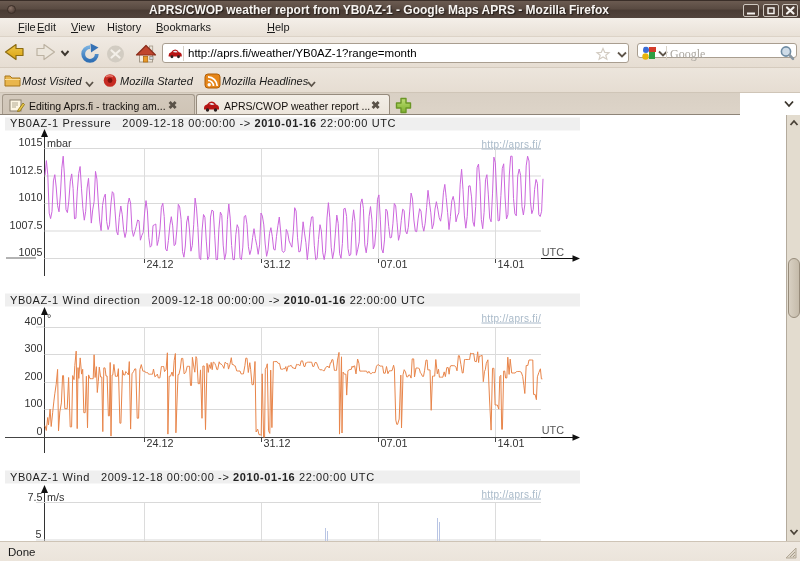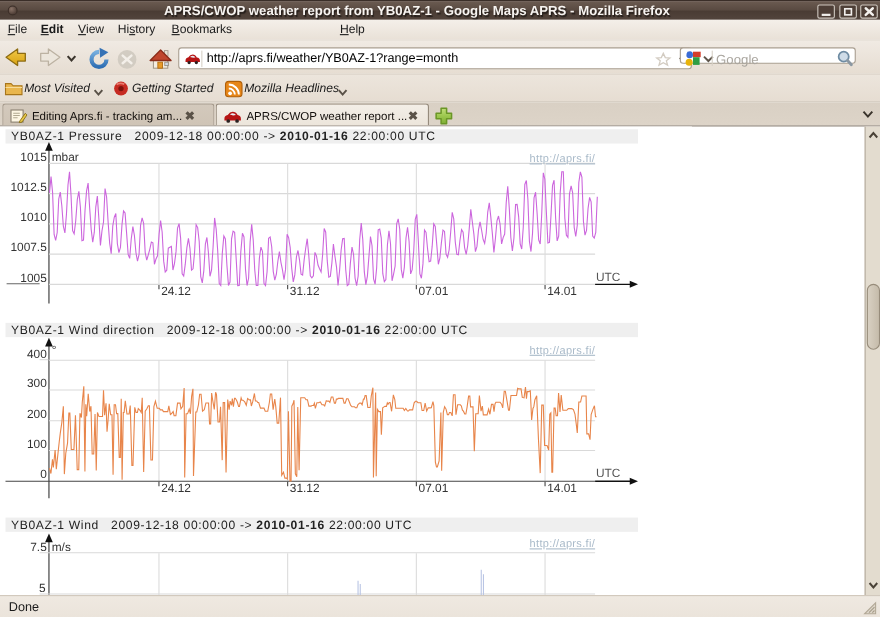--- a/index.html
+++ b/index.html
@@ -17,41 +17,41 @@
 .winbtn svg { position:absolute; left:0; top:0; }
 .menubar { position:absolute; left:0; top:18px; width:800px; height:19px;
   background:linear-gradient(#f4efe9, #e9e1d7); border-bottom:1px solid #dcd3c7; }
 .menubar span { position:absolute; top:3px; font-size:11px; color:#1a1a1a; }
 .menubar u { text-decoration:underline; }
 .navbar { position:absolute; left:0; top:37px; width:800px; height:31px;
   background:linear-gradient(#f0eae3, #e6ddd2); border-bottom:1px solid #d5cbbe; }
 .bmbar { position:absolute; left:0; top:68px; width:800px; height:25px;
   background:linear-gradient(#ece5dc, #e6ddd2); border-bottom:1px solid #cfc5b7; }
 .bmbar .bmtext { position:absolute; top:7px; font-size:11px; color:#1a1a1a;font-style:italic; }
-.tabbar { position:absolute; left:0; top:93px; width:800px; height:22px;
+.tabbar { position:absolute; left:0; top:93px; width:740px; height:22px;
   background:linear-gradient(#d9d0c4, #ddd4c8); border-bottom:1px solid #8e8478;padding-left:41px; }
 .tab { position:absolute; top:1px; height:20px; border:1px solid #a3988a; border-bottom:none;
   border-radius:3px 3px 0 0; }
 .tab1 { left:2px; width:193px; background:linear-gradient(#d3c9bc, #cfc4b6); }
 .tab2 { left:196px; width:194px; background:linear-gradient(#f3eee7, #ece5db); border-color:#968b7d;}
 .tabtext { position:absolute; top:5px; font-size:10.5px; color:#15110e; white-space:nowrap; overflow:hidden; }
 .tabx { position:absolute; top:4px; font-size:11px; font-weight:bold; color:#5a5248; }
 .content { position:absolute; left:0; top:115px; width:629px; height:426px; background:#fff; overflow:hidden; }
 .statusbar { position:absolute; left:0; top:541px; width:800px; height:35px;
   background:linear-gradient(#efe9e1, #e8e0d6); border-top:1px solid #cec4b6; }
 .statusbar .done { position:absolute; left:8px; top:4px; font-size:11.5px; color:#1a1a1a; }
 .scrollbar { position:absolute; left:786px; top:115px; width:14px; height:426px;
   background:#e3dccf; border-left:1px solid #b4ab9d; }
 .sthumb { position:absolute; left:1px; top:143px; width:12px; height:60px;
   background:linear-gradient(90deg,#d8d0c2,#c5bbaa); border:1px solid #978c7b; border-radius:6px; }
 .urlbox { position:absolute; left:162px; top:6px; width:467px; height:20px; background:#fff;
   border:1px solid #a99e90; border-radius:3px; }
 .urltext { position:absolute; left:25px; top:3px; font-size:11.5px; color:#000; white-space:nowrap; }
-.searchbox { position:absolute; left:618px; top:6px; width:160px; height:15px; background:#fff;
-  border:1px solid #a99e90; border-radius:3px; }
+.searchbox { position:absolute; left:637px; top:6px; width:160px; height:15px; background:#fff;
+  border:1px solid #a99e90; border-radius:3px;font-family:Liberation Serif, serif; }
 .gtext { position:absolute; left:32px; top:3px; font-size:12px; color:#aaa69f; }
 </style>
 </head>
 <body>
 <div class="titlebar">
   <div class="win-icon"></div>
   <div class="title-text">APRS/CWOP weather report from YB0AZ-1 - Google Maps APRS - Mozilla Firefox</div>
   <div class="winbtn" style="left:743px;">
       <svg width="14" height="11">
         <rect x="3" y="7.5" width="8" height="2" fill="#f2efec"></rect>
@@ -62,27 +62,27 @@
         <rect x="4" y="3" width="6" height="5.5" fill="none" stroke="#f2efec" stroke-width="1.5"></rect>
       </svg>
     </div>
   <div class="winbtn" style="left:782px;">
       <svg width="14" height="11">
         <path d="M4 2.5 L10.5 8.5 M10.5 2.5 L4 8.5" stroke="#f4f1ee" stroke-width="2.2" stroke-linecap="round"></path>
       </svg>
     </div>
 </div>
 <div class="menubar">
-  <span style="left:7px;text-align:center;"><u>F</u>ile</span>
-  <span style="left:37px;font-weight:bold;"><u>E</u>dit</span>
+  <span style="left:18px;text-align:center;"><u>F</u>ile</span>
+  <span style="left:37px;"><u>E</u>dit</span>
   <span style="left:71px;"><u>V</u>iew</span>
   <span style="left:107px;">Hi<u>s</u>tory</span>
   <span style="left:156px;"><u>B</u>ookmarks</span>
   <span style="left:225px;margin-top:16px;"><u>T</u>ools</span>
-  <span style="left:267px;margin-left:42px;"><u>H</u>elp</span>
+  <span style="left:267px;"><u>H</u>elp</span>
 </div>
 <div class="navbar">
   <svg width="160" height="31" style="position:absolute;left:0;top:0;">
     <defs>
       <linearGradient id="goldg" x1="0" y1="0" x2="0" y2="1">
         <stop offset="0" stop-color="#f0c84a"></stop>
           <stop offset="1" stop-color="#d9a210"></stop>
       </linearGradient>
       <linearGradient id="bluec" x1="0" y1="0" x2="0" y2="1">
         <stop offset="0" stop-color="#76aede"></stop>
@@ -145,21 +145,21 @@
   </svg>
   <span class="bmtext" style="left:22px;">Most Visited</span>
   <svg width="12" height="8" style="position:absolute;left:84px;top:12px;">
       <path d="M2 2 L5.5 6 L9 2" fill="none" stroke="#5a5248" stroke-width="1.8"></path>
     </svg>
   <svg width="17" height="16" style="position:absolute;left:102px;top:5px;">
     <circle cx="8" cy="7.5" r="6.3" fill="#c62b22"></circle>
     <circle cx="8" cy="7.5" r="2.4" fill="#7e130d"></circle>
     <path d="M4 3.8 Q7 1.8 11 3.5" stroke="#e87a6e" stroke-width="1.6" fill="none"></path>
   </svg>
-  <span class="bmtext" style="left:120px;">Getting Started</span>
+  <span class="bmtext" style="left:120px;">Mozilla Started</span>
   <svg width="17" height="16" style="position:absolute;left:204px;top:5px;">
     <rect x="1" y="1" width="15" height="14" rx="3" fill="#e68619" stroke="#b05f08" stroke-width="1"></rect>
     <circle cx="5.2" cy="11.8" r="1.7" fill="#fff"></circle>
     <path d="M4 7.5 A5.5 5.5 0 0 1 9.5 13" fill="none" stroke="#fff" stroke-width="1.7"></path>
     <path d="M4 3.8 A9.4 9.4 0 0 1 13.2 13" fill="none" stroke="#fff" stroke-width="1.7"></path>
   </svg>
   <span class="bmtext" style="left:222px;">Mozilla Headlines</span>
   <svg width="12" height="8" style="position:absolute;left:306px;top:12px;">
       <path d="M2 2 L5.5 6 L9 2" fill="none" stroke="#5a5248" stroke-width="1.8"></path>
     </svg>

